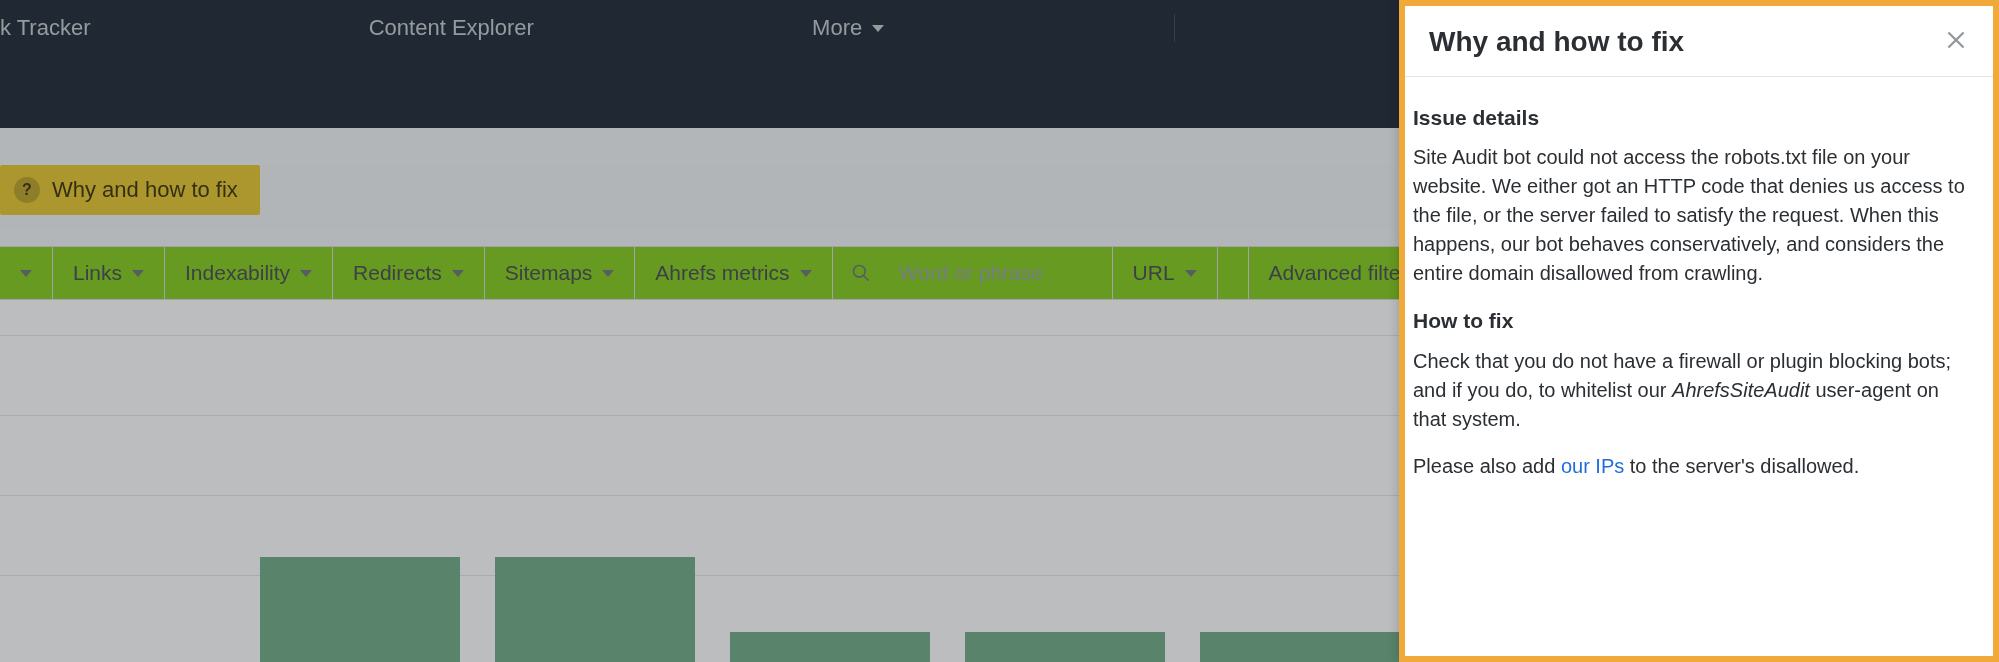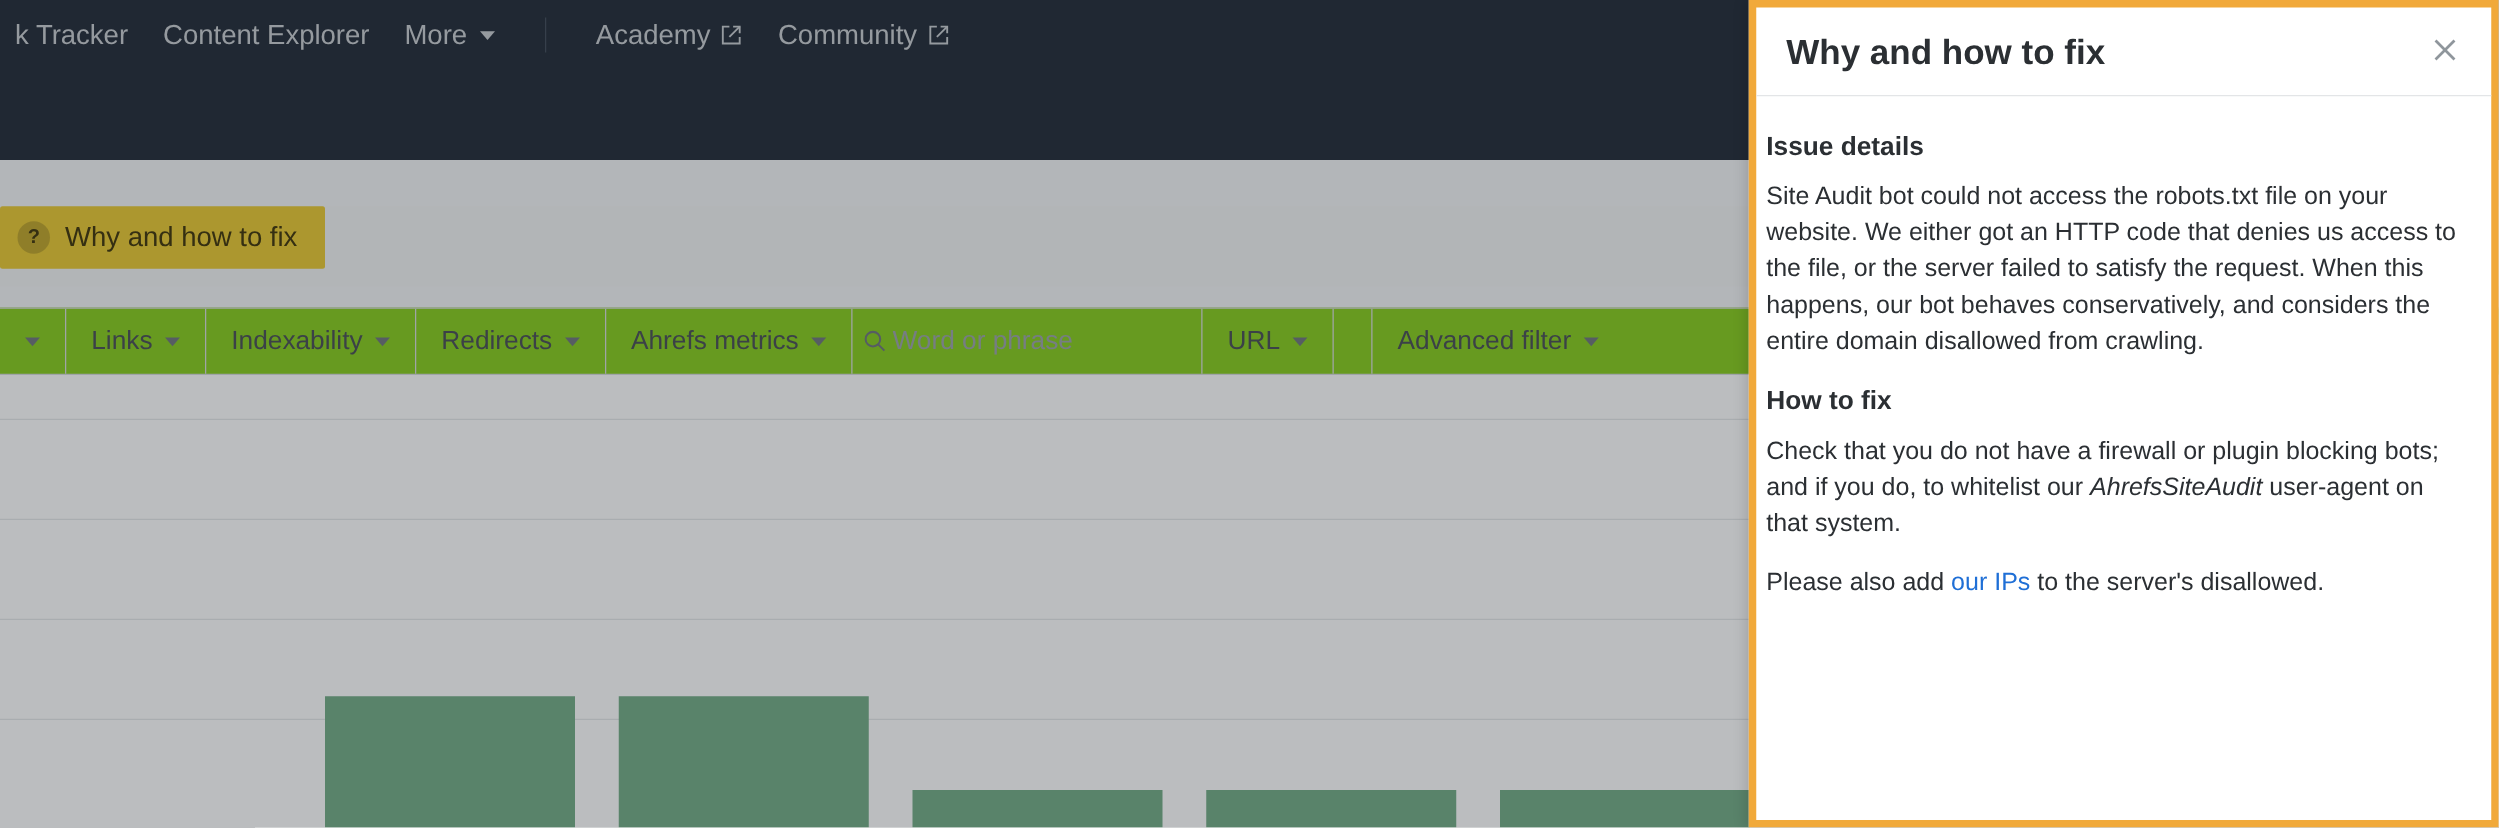--- a/index.html
+++ b/index.html
@@ -11,23 +11,24 @@
     background: #1b2431;
     height: 128px;
     width: 100%;
     color: #aab3bd;
     position: relative;
   }
   .topnav {
     display: flex;
     align-items: center;
     gap: 28px;
-    padding: 14px 0 0 12px;
+    padding: 14px 0 0 0;
     font-size: 22px;
     color: #c8ccd0;
+    justify-content: space-between;
   }
   .topnav .item { display: inline-flex; align-items: center; gap: 8px; cursor: pointer; }
   .topnav .sep { width: 1px; height: 28px; background: #3b4654; margin: 0 12px; }
   .caret-down {
     display: inline-block; width: 0; height: 0;
     border-left: 6px solid transparent; border-right: 6px solid transparent;
     border-top: 7px solid #c8ccd0;
     margin-left: 2px;
   }
   .ext-icon { display: inline-flex; }
@@ -85,22 +86,22 @@
     cursor: pointer;
     white-space: nowrap;
   }
   .filterbar .fbtn.first { border-left: none; }
   .caret-dk {
     display: inline-block; width: 0; height: 0;
     border-left: 6px solid transparent; border-right: 6px solid transparent;
     border-top: 7px solid #6b7278;
   }
   .searchbox {
-    display: inline-flex; align-items: center; gap: 4px;
-    padding: 0 8px;
+    display: inline-flex; align-items: center; gap: 28px;
+    padding: 0 18px;
     border-right: 1px solid #d8dbde;
     color: #9aa1a8;
     flex: 0 0 auto;
     width: 280px;
   }
   .searchbox input {
     border: none; outline: none; font-size: 21px; color: #43494f;
     width: 200px; background: transparent;
   }
   .searchbox input::placeholder { color: #9aa1a8; }
@@ -219,20 +220,24 @@
   <div class="fbtn">
     <span>Links</span>
     <span class="caret-dk"></span>
   </div>
   <div class="fbtn">
     <span>Indexability</span>
     <span class="caret-dk"></span>
   </div>
   <div class="fbtn">
     <span>Redirects</span>
+    <span class="caret-dk"></span>
+  </div>
+  <div class="fbtn">
+    <span>Sitemaps</span>
     <span class="caret-dk"></span>
   </div>
   <div class="fbtn">
     <span>Ahrefs metrics</span>
     <span class="caret-dk"></span>
   </div>
   <div class="searchbox">
     <span class="mag">
       <svg viewBox="0 0 24 24" fill="none" stroke="#6b7278" stroke-width="2">
           <circle cx="10" cy="10" r="7"></circle>

